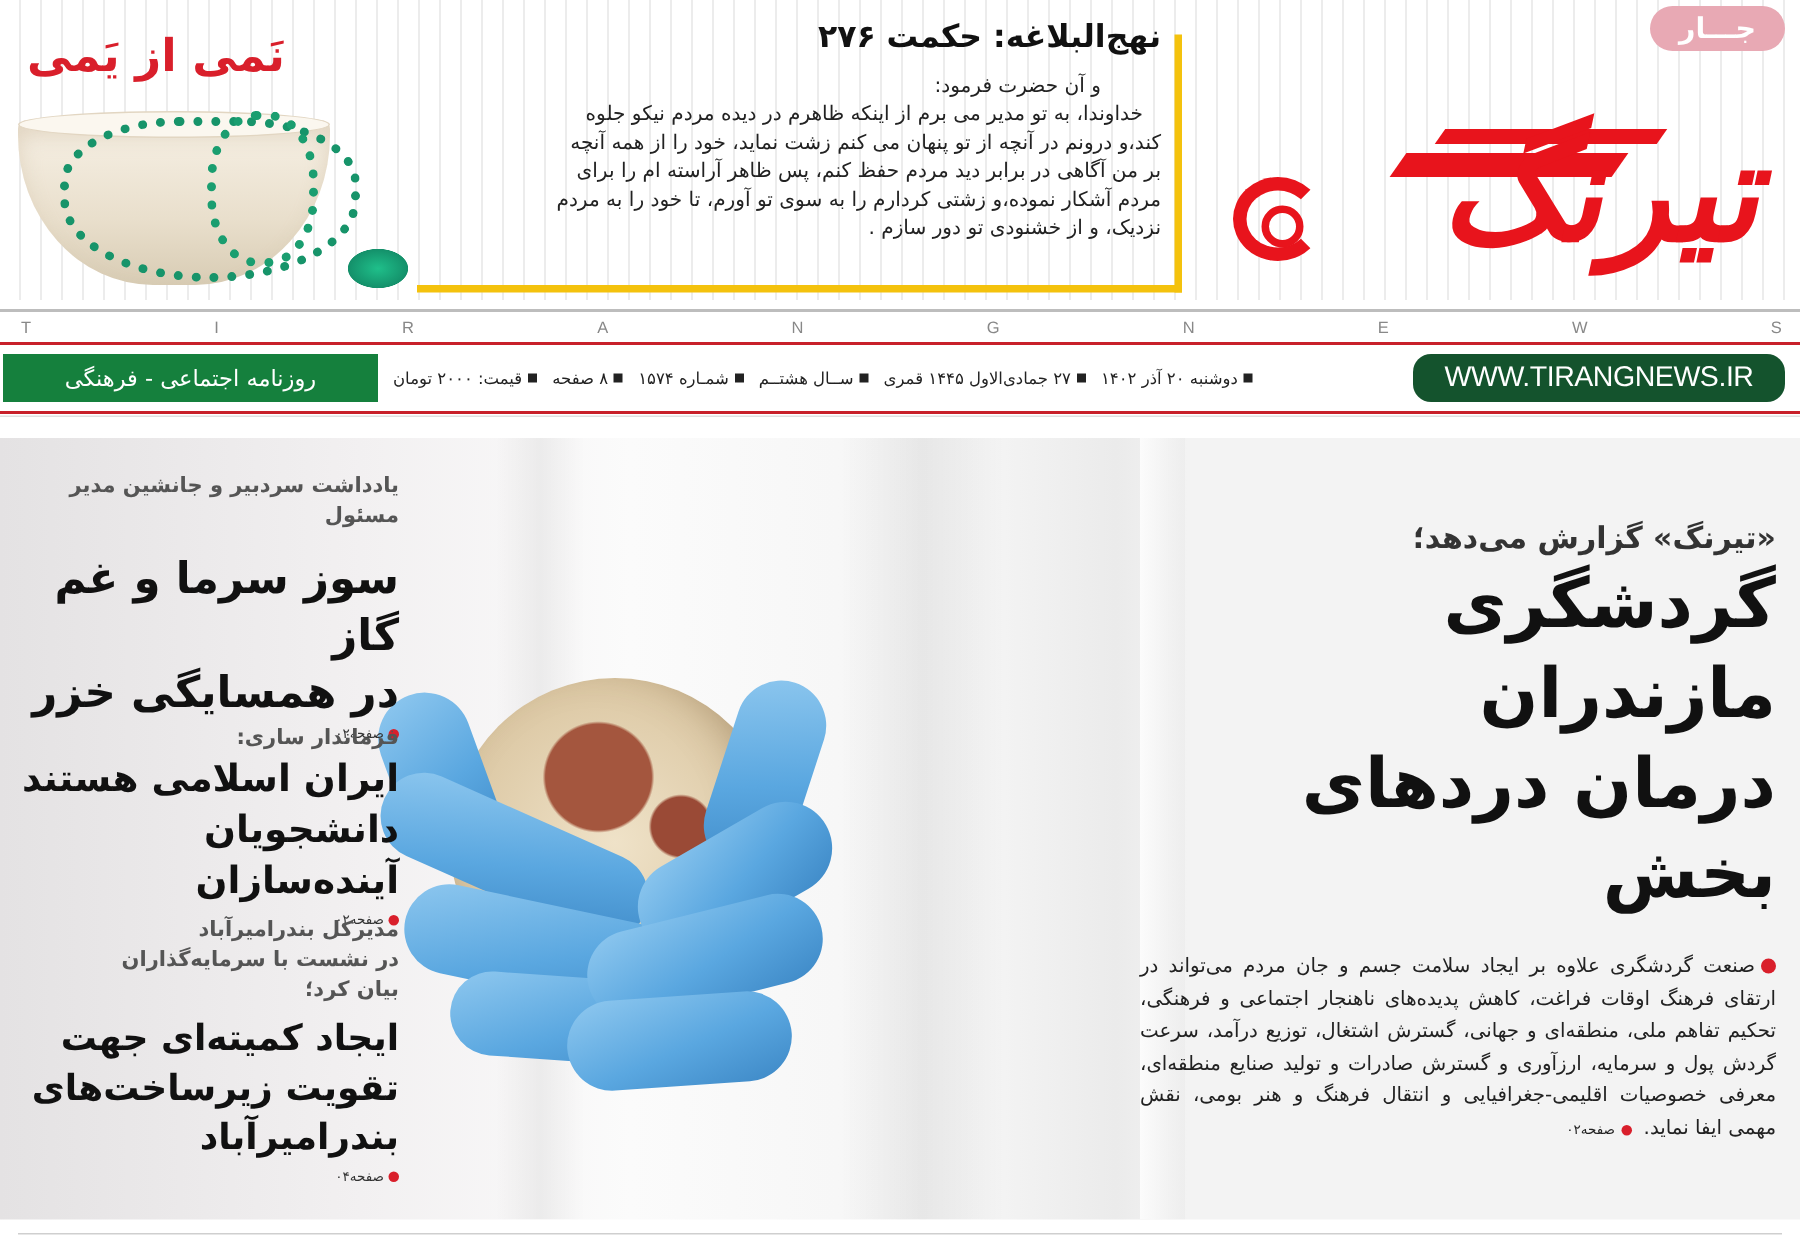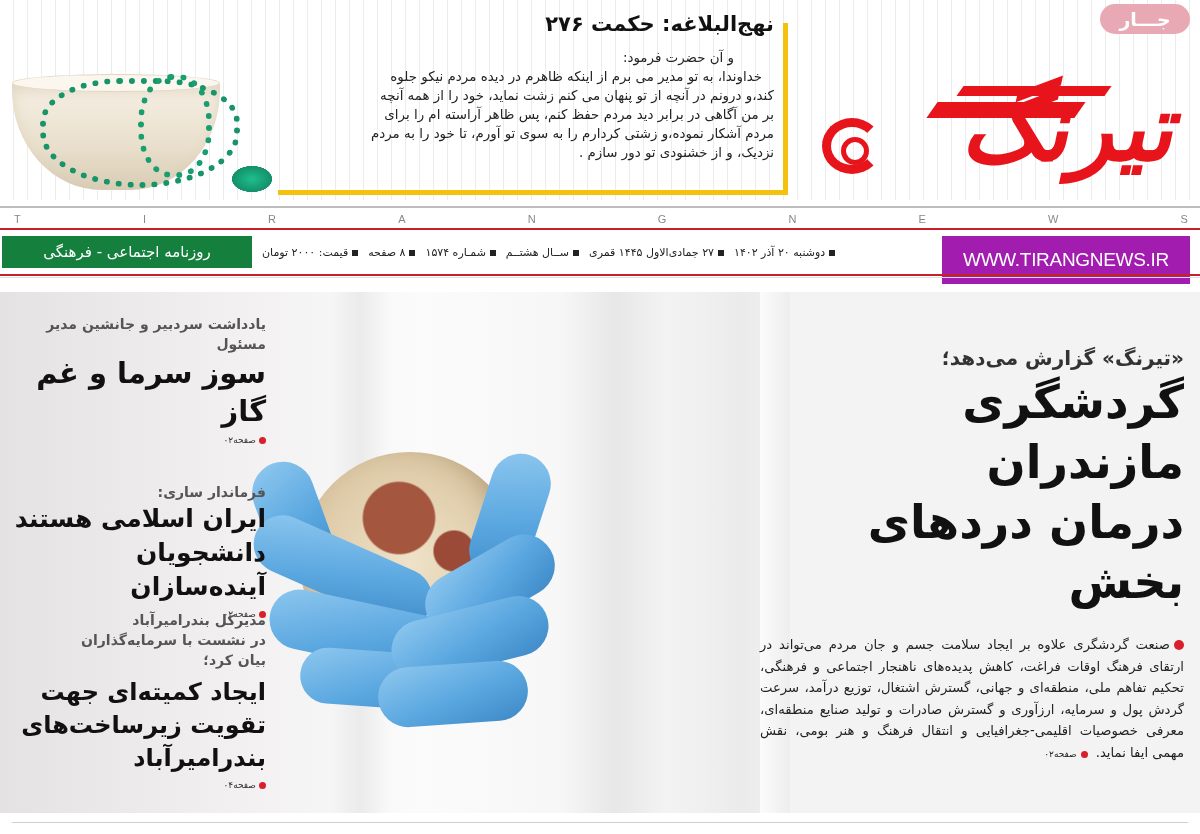--- a/index.html
+++ b/index.html
@@ -94,23 +94,23 @@
     position: absolute; left: 0; top: 208px; width: 1200px; height: 22px;
     display: flex; justify-content: space-between; padding: 0 12px 0 14px;
     font-size: 11px; color: #888; letter-spacing: 0; align-items: center;
     font-family: "Liberation Sans", sans-serif;
   }
   .rule-red { position: absolute; left: 0; top: 228px; width: 1200px; height: 2px; background: #c8202a; }
 
   
   .info-strip { position: absolute; left: 0; top: 232px; width: 1200px; height: 38px; }
   .site-box {
-    position: absolute; right: 10px; top: 4px; width: 248px; height: 48px;
-    background: #a21caf; color: #fff; display: flex; align-items: center; justify-content: center;
-    font-size: 19px; font-family: "Liberation Sans", sans-serif; letter-spacing: -0.3px;
+    position: absolute; right: 10px; top: 4px; width: 248px; height: 32px;
+    background: #14532d; color: #fff; display: flex; align-items: center; justify-content: center;
+    font-size: 19px; font-family: "Liberation Sans", sans-serif; letter-spacing: -0.3px; border-radius: 12px;
   }
   .type-box {
     position: absolute; left: 2px; top: 4px; width: 250px; height: 32px;
     background: #15803d; color: #fff; display: flex; align-items: center; justify-content: center;
     font-size: 15px; direction: rtl;
   }
   .issue-meta {
     position: absolute; left: 262px; top: 4px; width: 668px; height: 32px;
     display: flex; align-items: center; justify-content: flex-end; direction: rtl;
     font-size: 11px; color: #222; gap: 10px; white-space: nowrap;
@@ -201,20 +201,21 @@
       <p style="padding-right:40px">و آن حضرت فرمود:</p>
       <p style="padding-right:12px">خداوندا، به تو مدیر می برم از اینکه ظاهرم در دیده مردم نیکو جلوه</p>
       <p>کند،و درونم در آنچه از تو پنهان می کنم زشت نماید، خود را از همه آنچه</p>
       <p>بر من آگاهی در برابر دید مردم حفظ کنم، پس ظاهر آراسته ام را برای</p>
       <p>مردم آشکار نموده،و زشتی کردارم را به سوی تو آورم، تا خود را به مردم</p>
       <p>نزدیک، و از خشنودی تو دور سازم .</p>
     </div>
   </div>
 
   <div class="nami">
+    <div class="nami-title">نَمی از یَمی</div>
     <div class="bowl"></div>
     <div class="bowl-rim"></div>
     <div class="beads"></div>
     <div class="beads2"></div>
     <div class="tassel"></div>
   </div>
 </div>
 
 <div class="rule-top"></div>
 <div class="letters">
@@ -257,21 +258,22 @@
   <div class="glove g3"></div>
   <div class="glove g4"></div>
   <div class="glove g5"></div>
   <div class="glove g6"></div>
   <div class="glove g7"></div>
   <div class="glove g8"></div>
 
   <div class="side">
     <div class="story1">
       <div class="kicker">یادداشت سردبیر و جانشین مدیر مسئول</div>
-      <div class="side-head" style="margin-top:0">سوز سرما و غم گاز</div>
+      <div class="side-head" style="margin-top:12px">سوز سرما و غم گاز</div>
+      <div class="side-head">در همسایگی خزر</div>
       <div class="pageref"><span class="dot"></span><span>صفحه۰۲</span></div>
     </div>
 
     <div class="story2">
       <div class="kicker">فرماندار ساری:</div>
       <div class="side-head" style="font-size:25px;line-height:34px;">ایران اسلامی هستند</div>
       <div class="side-head" style="font-size:25px;line-height:34px;">دانشجویان آینده‌سازان</div>
       <div class="pageref"><span class="dot"></span><span>صفحه۰۲</span></div>
     </div>
 

